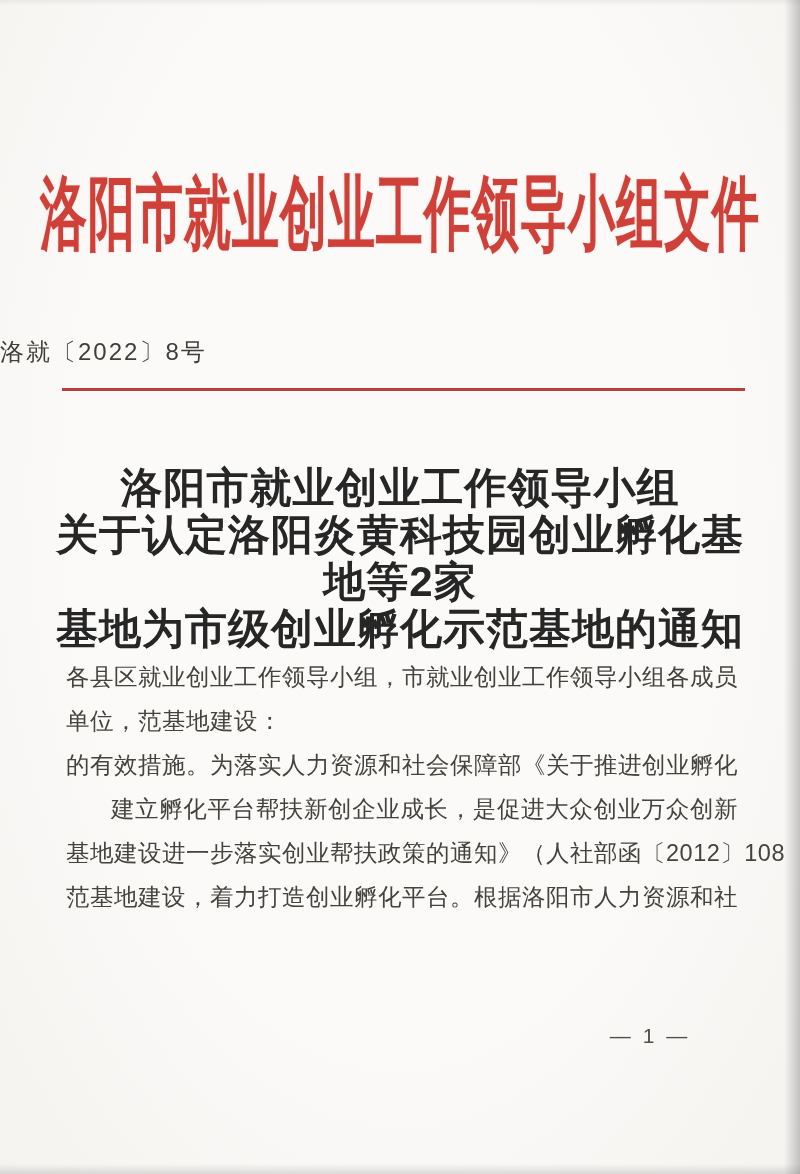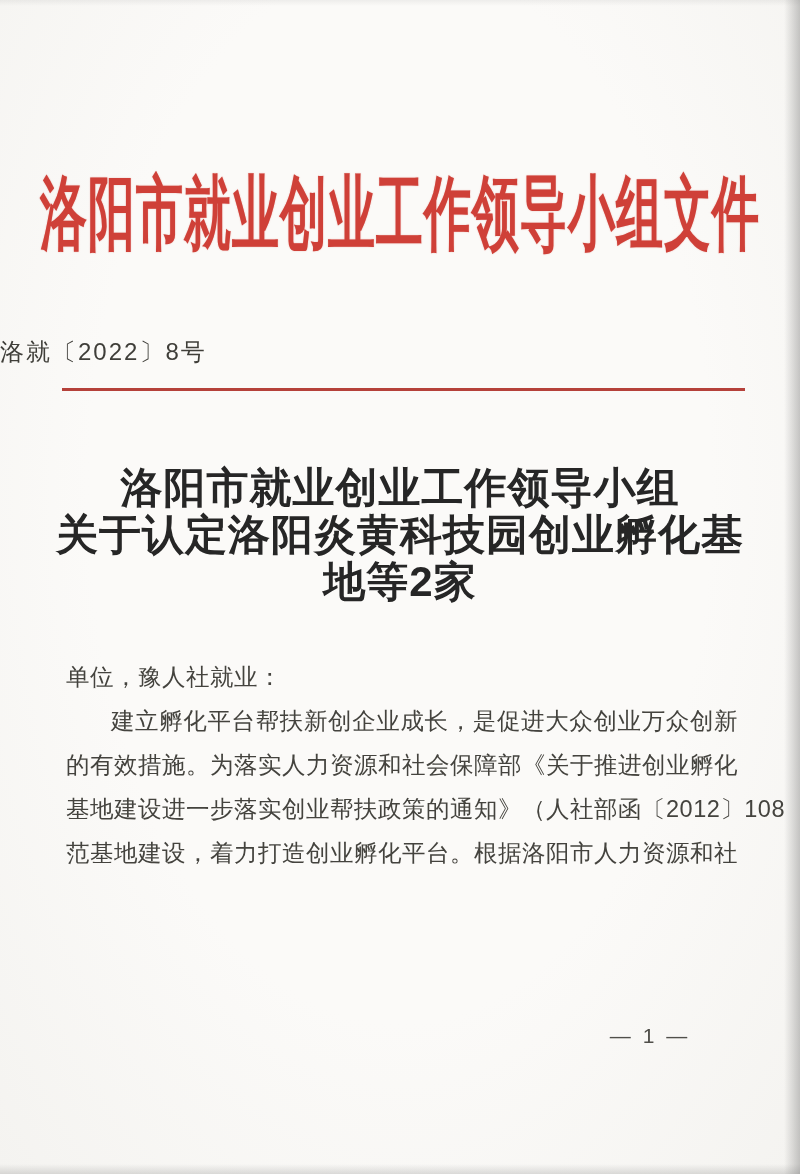--- a/index.html
+++ b/index.html
@@ -107,26 +107,28 @@
     <span class="txt">洛阳市就业创业工作领导小组文件</span>
   </div>
 
   <div class="doc-number">洛就〔2022〕8号</div>
 
   <div class="red-line"></div>
 
   <div class="title-block">
     <div>洛阳市就业创业工作领导小组</div>
     <div>关于认定洛阳炎黄科技园创业孵化基地等2家</div>
+    <div>基地为市级创业孵化示范基地的通知</div>
   </div>
 
   <div class="body-block">
-    <div class="body-line no-fill">单位，豫人社就业：</div>
+    <div class="body-line">各县区就业创业工作领导小组，市就业创业工作领导小组各成员</div>
+    <div class="body-line no-fill">单位，范基地建设：</div>
+    <div class="body-line">的有效措施。为落实人力资源和社会保障部《关于推进创业孵化</div>
     <div class="body-line indent">建立孵化平台帮扶新创企业成长，是促进大众创业万众创新</div>
-    <div class="body-line">的有效措施。为落实人力资源和社会保障部《关于推进创业孵化</div>
     <div class="body-line">基地建设进一步落实创业帮扶政策的通知》（人社部函〔2012〕108</div>
     <div class="body-line">范基地建设，着力打造创业孵化平台。根据洛阳市人力资源和社</div>
   </div>
 
   <div class="page-number">— 1 —</div>
 
   <div class="scan-edge-right"></div>
   <div class="scan-edge-bottom"></div>
   <div class="scan-edge-top"></div>
 

